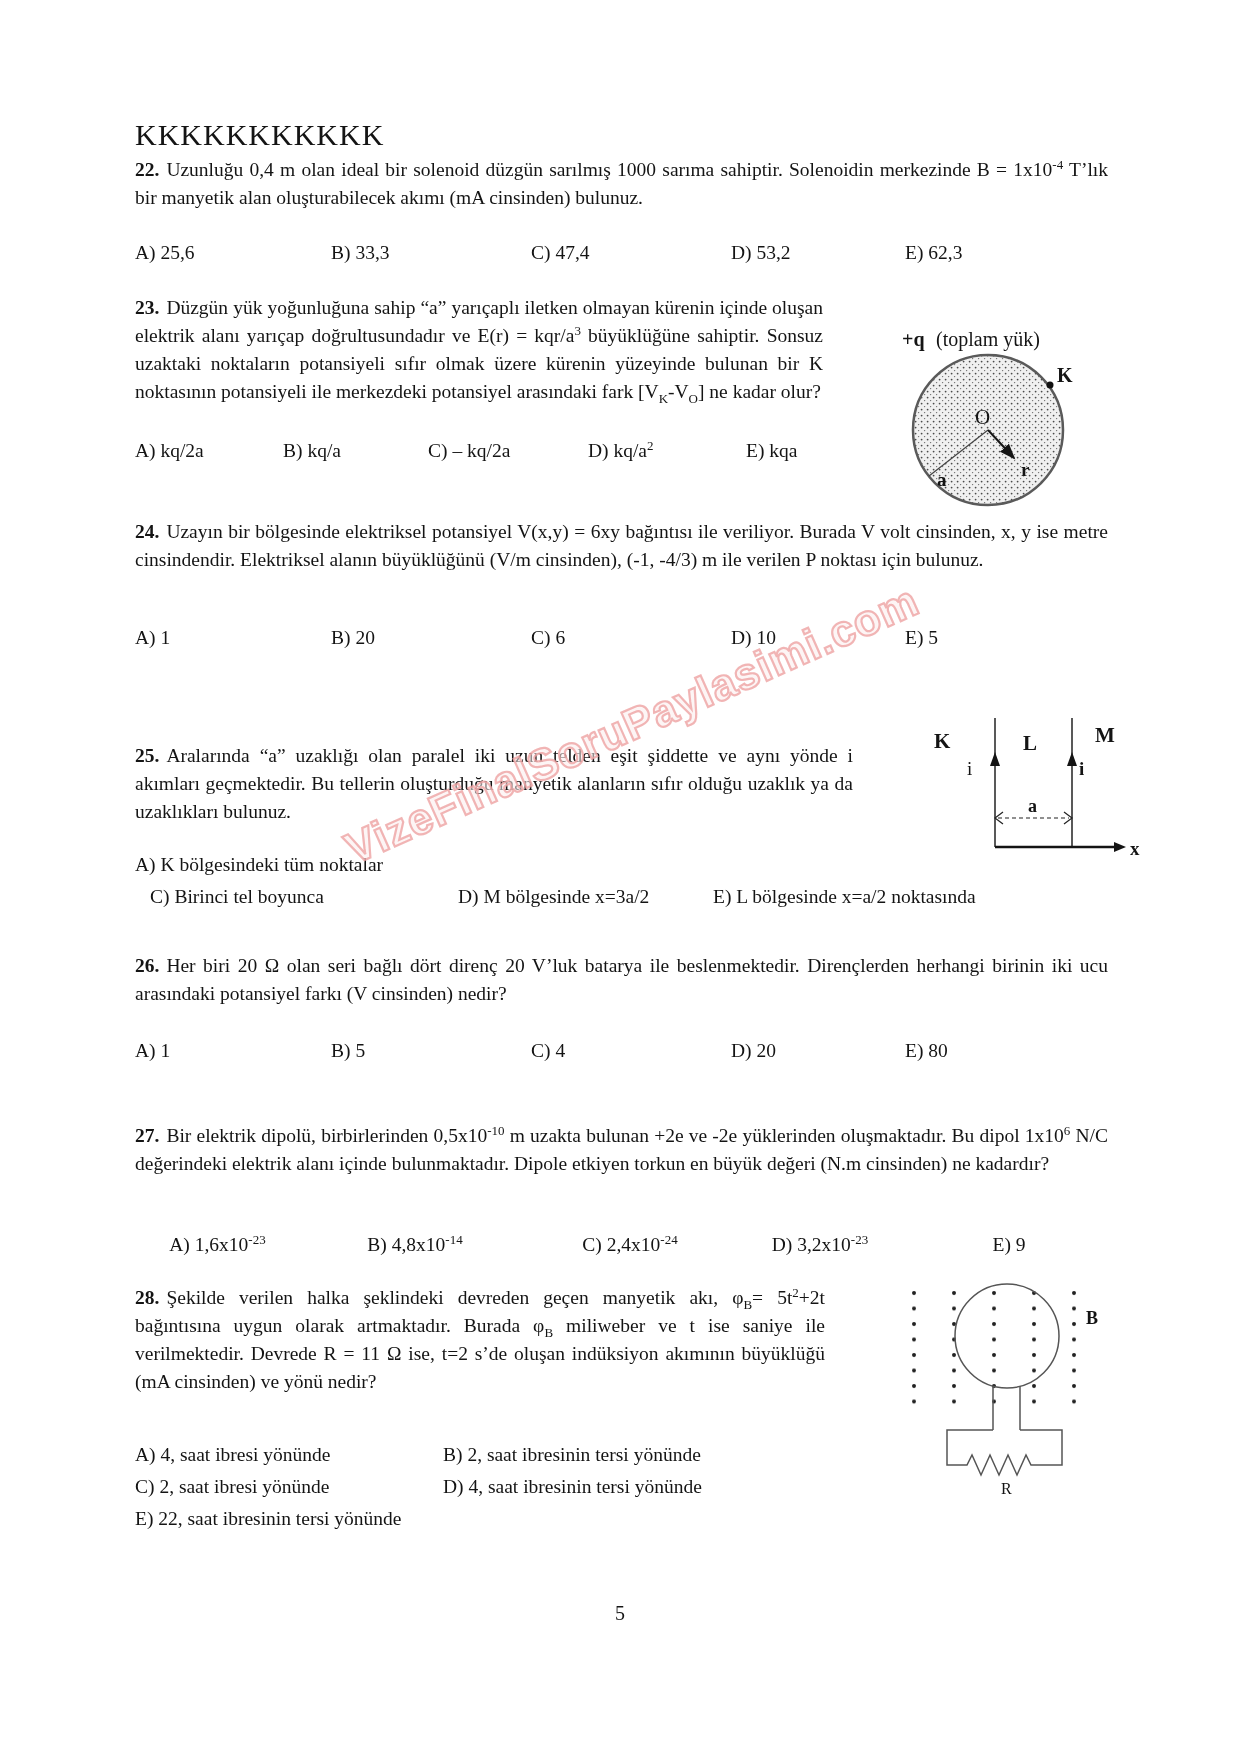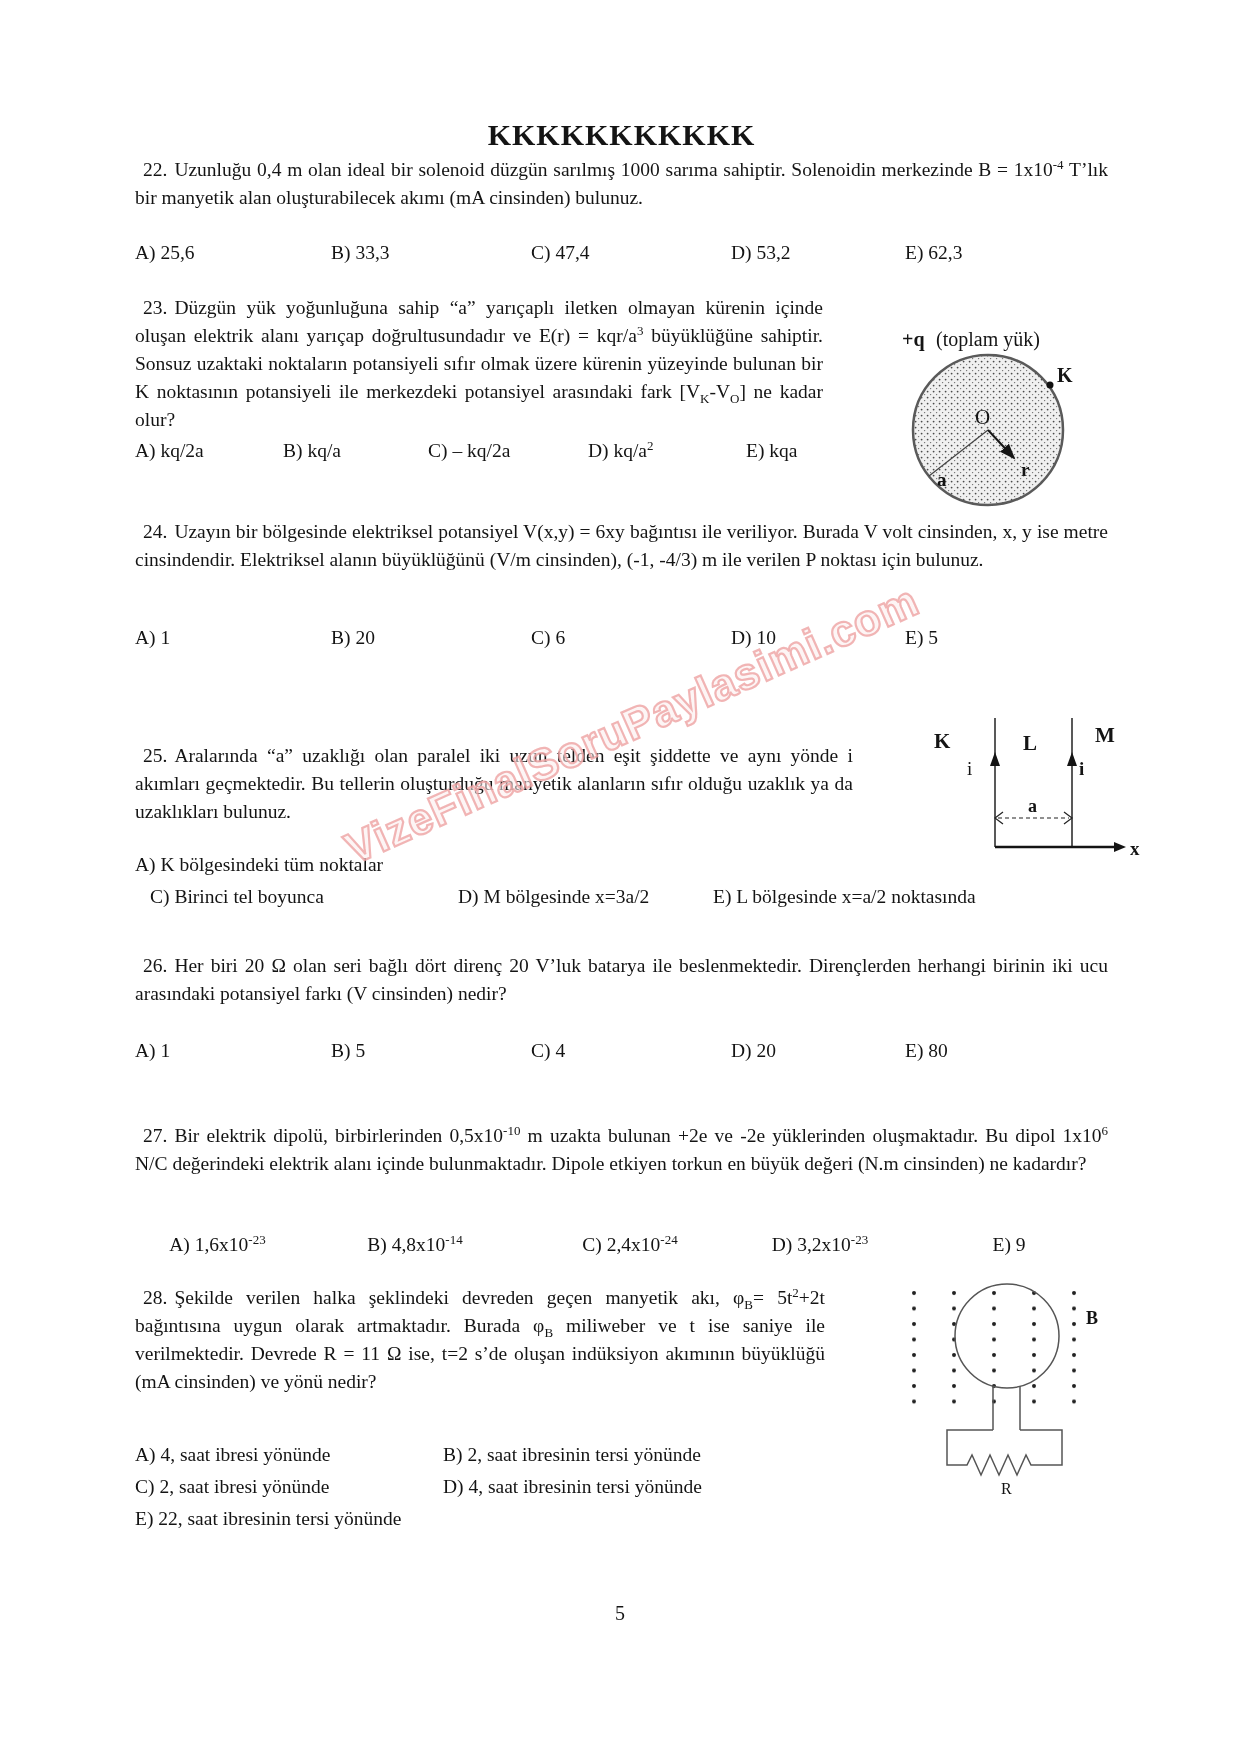--- a/index.html
+++ b/index.html
@@ -1,32 +1,32 @@
 <!DOCTYPE html>
 <html><head>
 <meta charset="utf-8">
 <style>
   html,body{margin:0;padding:0;width:1240px;height:1754px;background:#ffffff;overflow:hidden;}
   body{font-family:"Liberation Serif", serif;color:#141414;font-size:19.5px;position:relative;}
   .q{position:absolute;left:135px;width:973px;}
   .para{margin:0;text-align:justify;line-height:28px;}
-  .qnum{font-weight:normal;padding-right:7px;margin-left:8px;}
+  .qnum{font-weight:bold;padding-right:7px;}
   .pr285{padding-right:285px;}
   .pr255{padding-right:255px;}
   .pr283{padding-right:283px;}
   sup,sub{font-size:13px;line-height:0;}
   sup{vertical-align:super;}
   sub{vertical-align:sub;}
   .optrow{position:absolute;left:135px;width:973px;display:grid;line-height:26px;}
   .g5 {grid-template-columns:196px 200px 200px 174px auto;}
   .g5b{grid-template-columns:148px 145px 160px 158px auto;}
   .g5c{grid-template-columns:165px 230px 200px 180px auto;text-align:center;}
   .g2 {grid-template-columns:308px auto;}
   .g3 {grid-template-columns:308px 255px auto;margin-left:15px;}
-  .title{position:absolute;left:135px;width:973px;text-align:center;font-weight:bold;font-size:30px;letter-spacing:1px;}
+  .title{position:absolute;left:135px;width:973px;font-weight:normal;font-size:30px;letter-spacing:1px;}
   .pageno{position:absolute;left:0;width:1240px;text-align:center;font-size:20px;}
   .fig{position:absolute;}
   svg text{font-family:"Liberation Serif", serif;fill:#141414;}
   .watermark{position:absolute;left:348px;top:826px;transform:rotate(-24deg);transform-origin:0 50%;
     font-family:"Liberation Sans", sans-serif;font-weight:bold;font-size:44px;letter-spacing:1px;
     color:rgba(252,236,236,0.55);-webkit-text-stroke:2.2px rgba(238,162,162,0.8);
     z-index:4;pointer-events:none;white-space:nowrap;}
 </style>
 </head>
 <body>

